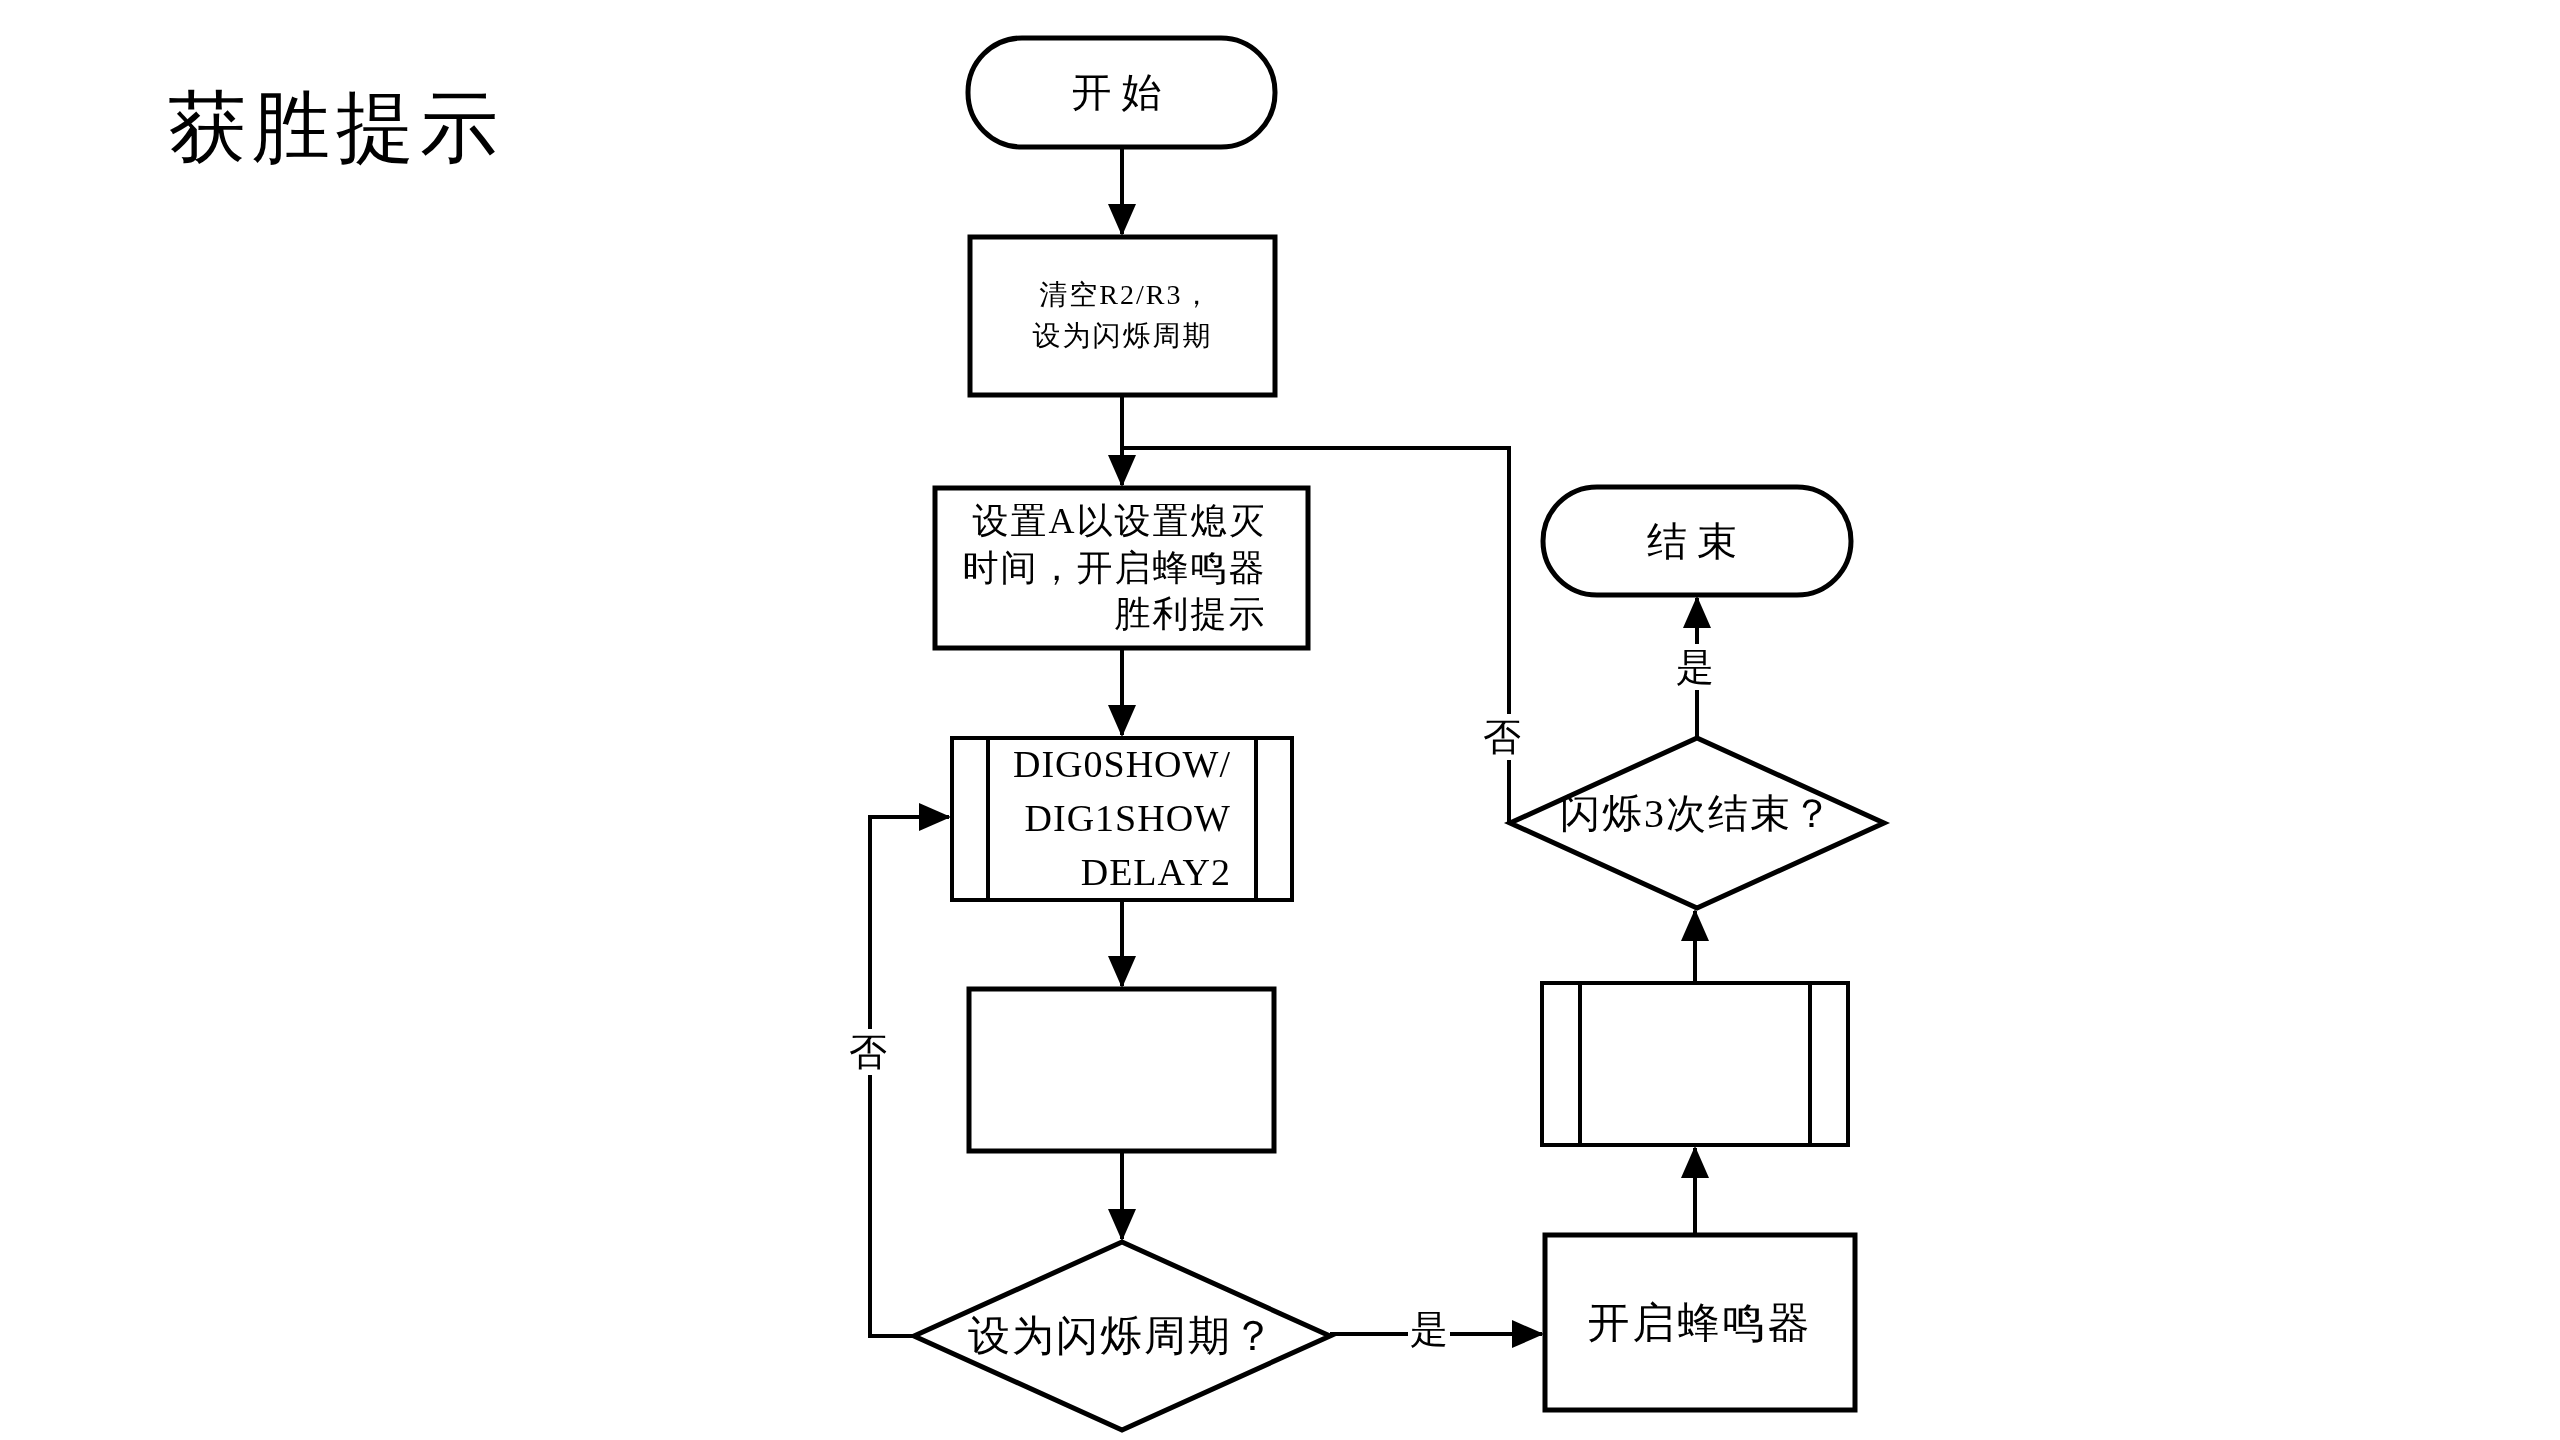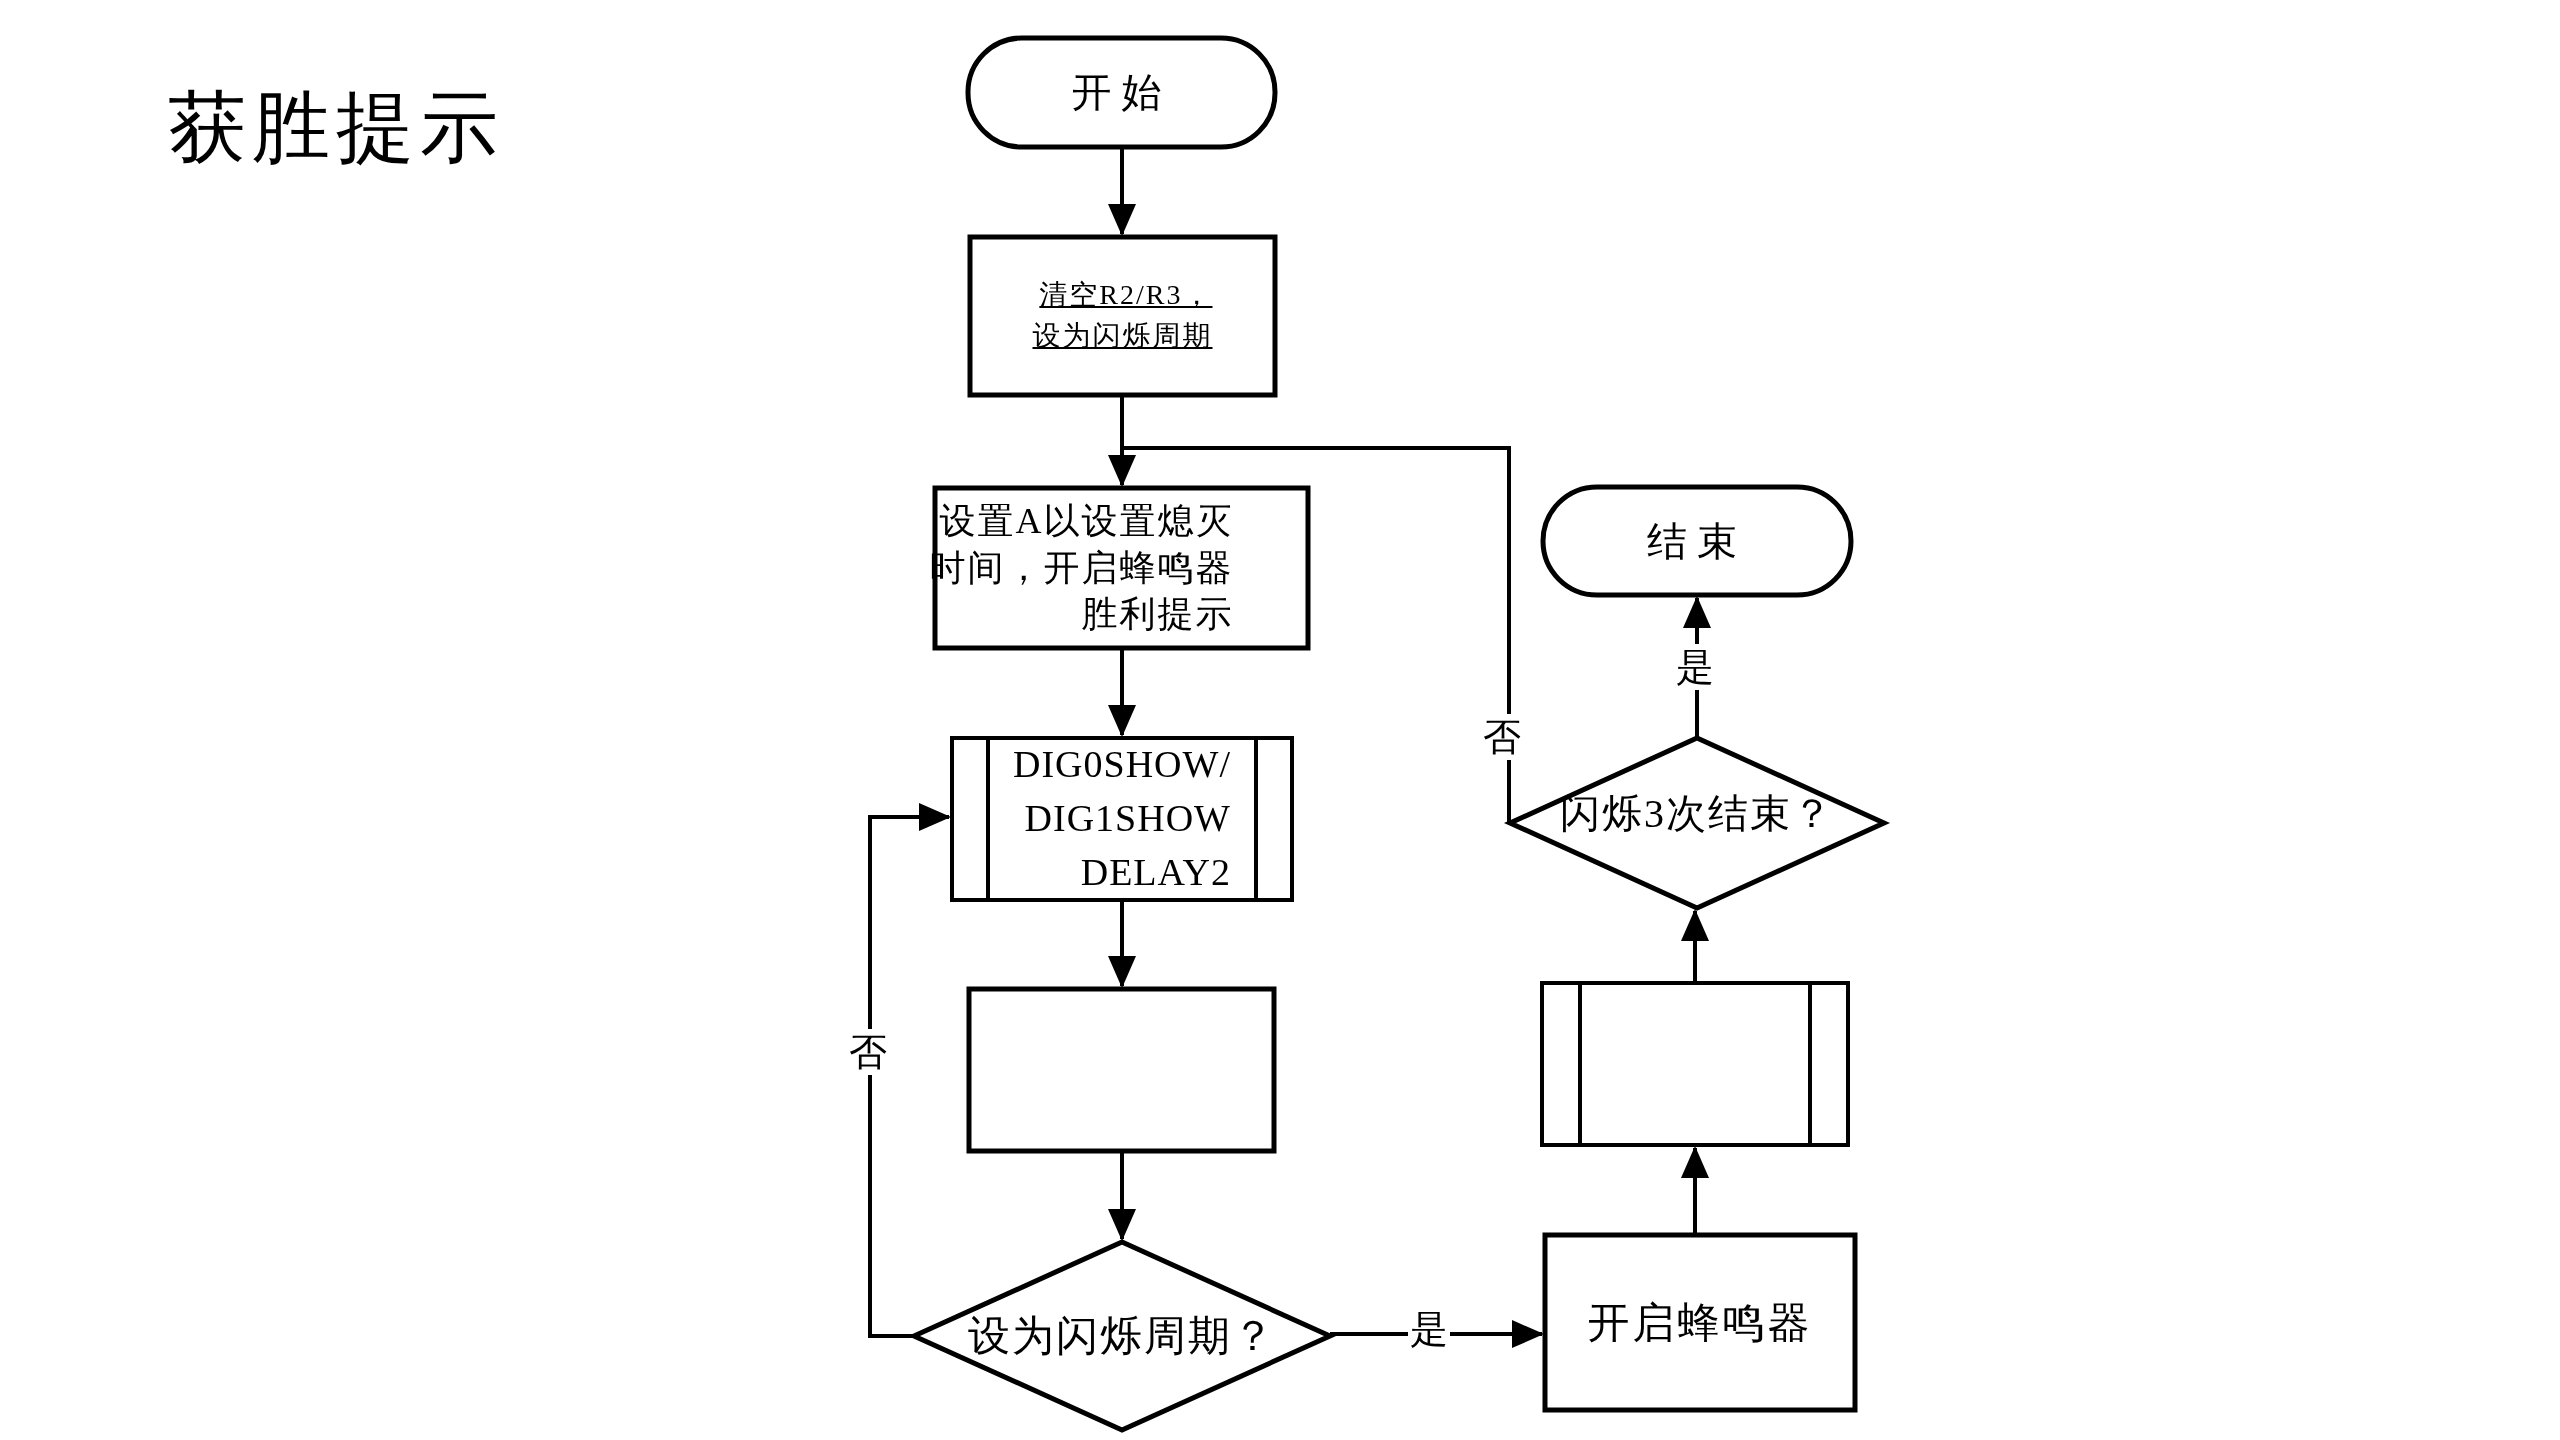--- a/index.html
+++ b/index.html
@@ -92,24 +92,24 @@
     <rect x="1545" y="1235" width="310" height="175" fill="#ffffff" stroke="#000000" stroke-width="5"></rect>
     <rect x="1542" y="983" width="306" height="162" fill="#ffffff" stroke="#000000" stroke-width="4"></rect>
     <line x1="1580" y1="983" x2="1580" y2="1145" stroke="#000000" stroke-width="4"></line>
     <line x1="1810" y1="983" x2="1810" y2="1145" stroke="#000000" stroke-width="4"></line>
     <polygon points="1510,823 1697,738 1884,823 1697,908" fill="#ffffff" stroke="#000000" stroke-width="5"></polygon>
     <rect x="1543" y="487" width="308" height="108" rx="54" ry="54" fill="#ffffff" stroke="#000000" stroke-width="5"></rect>
   </svg>
 
   <div class="nlabel" style="left:968px; top:38px; width:307px; height:109px; font-size:40px; letter-spacing:10px;">开始</div>
 
-  <div class="nlabel" style="left:970px; top:237px; width:305px; height:158px; font-size:28px; line-height:1.45;text-decoration:underline;">清空R2/R3，
+  <div class="nlabel" style="left:970px; top:237px; width:305px; height:158px; font-size:28px; line-height:1.45;">清空R2/R3，
 设为闪烁周期</div>
 
-  <div class="nlabel" style="left:895px; top:488px; width:373px; height:160px; font-size:36px; line-height:1.3;">设置A以设置熄灭
+  <div class="nlabel" style="left:928px; top:488px; width:373px; height:160px; font-size:36px; line-height:1.3;">设置A以设置熄灭
 时间，开启蜂鸣器
 胜利提示</div>
 
   <div class="nlabel" style="left:988px; top:738px; width:268px; height:162px; font-size:38px; line-height:1.42; letter-spacing:1px;">DIG0SHOW/
 DIG1SHOW
 DELAY2</div>
 
 
   <div class="nlabel" style="left:914px; top:1242px; width:416px; height:188px; font-size:42px;">设为闪烁周期？</div>
 

